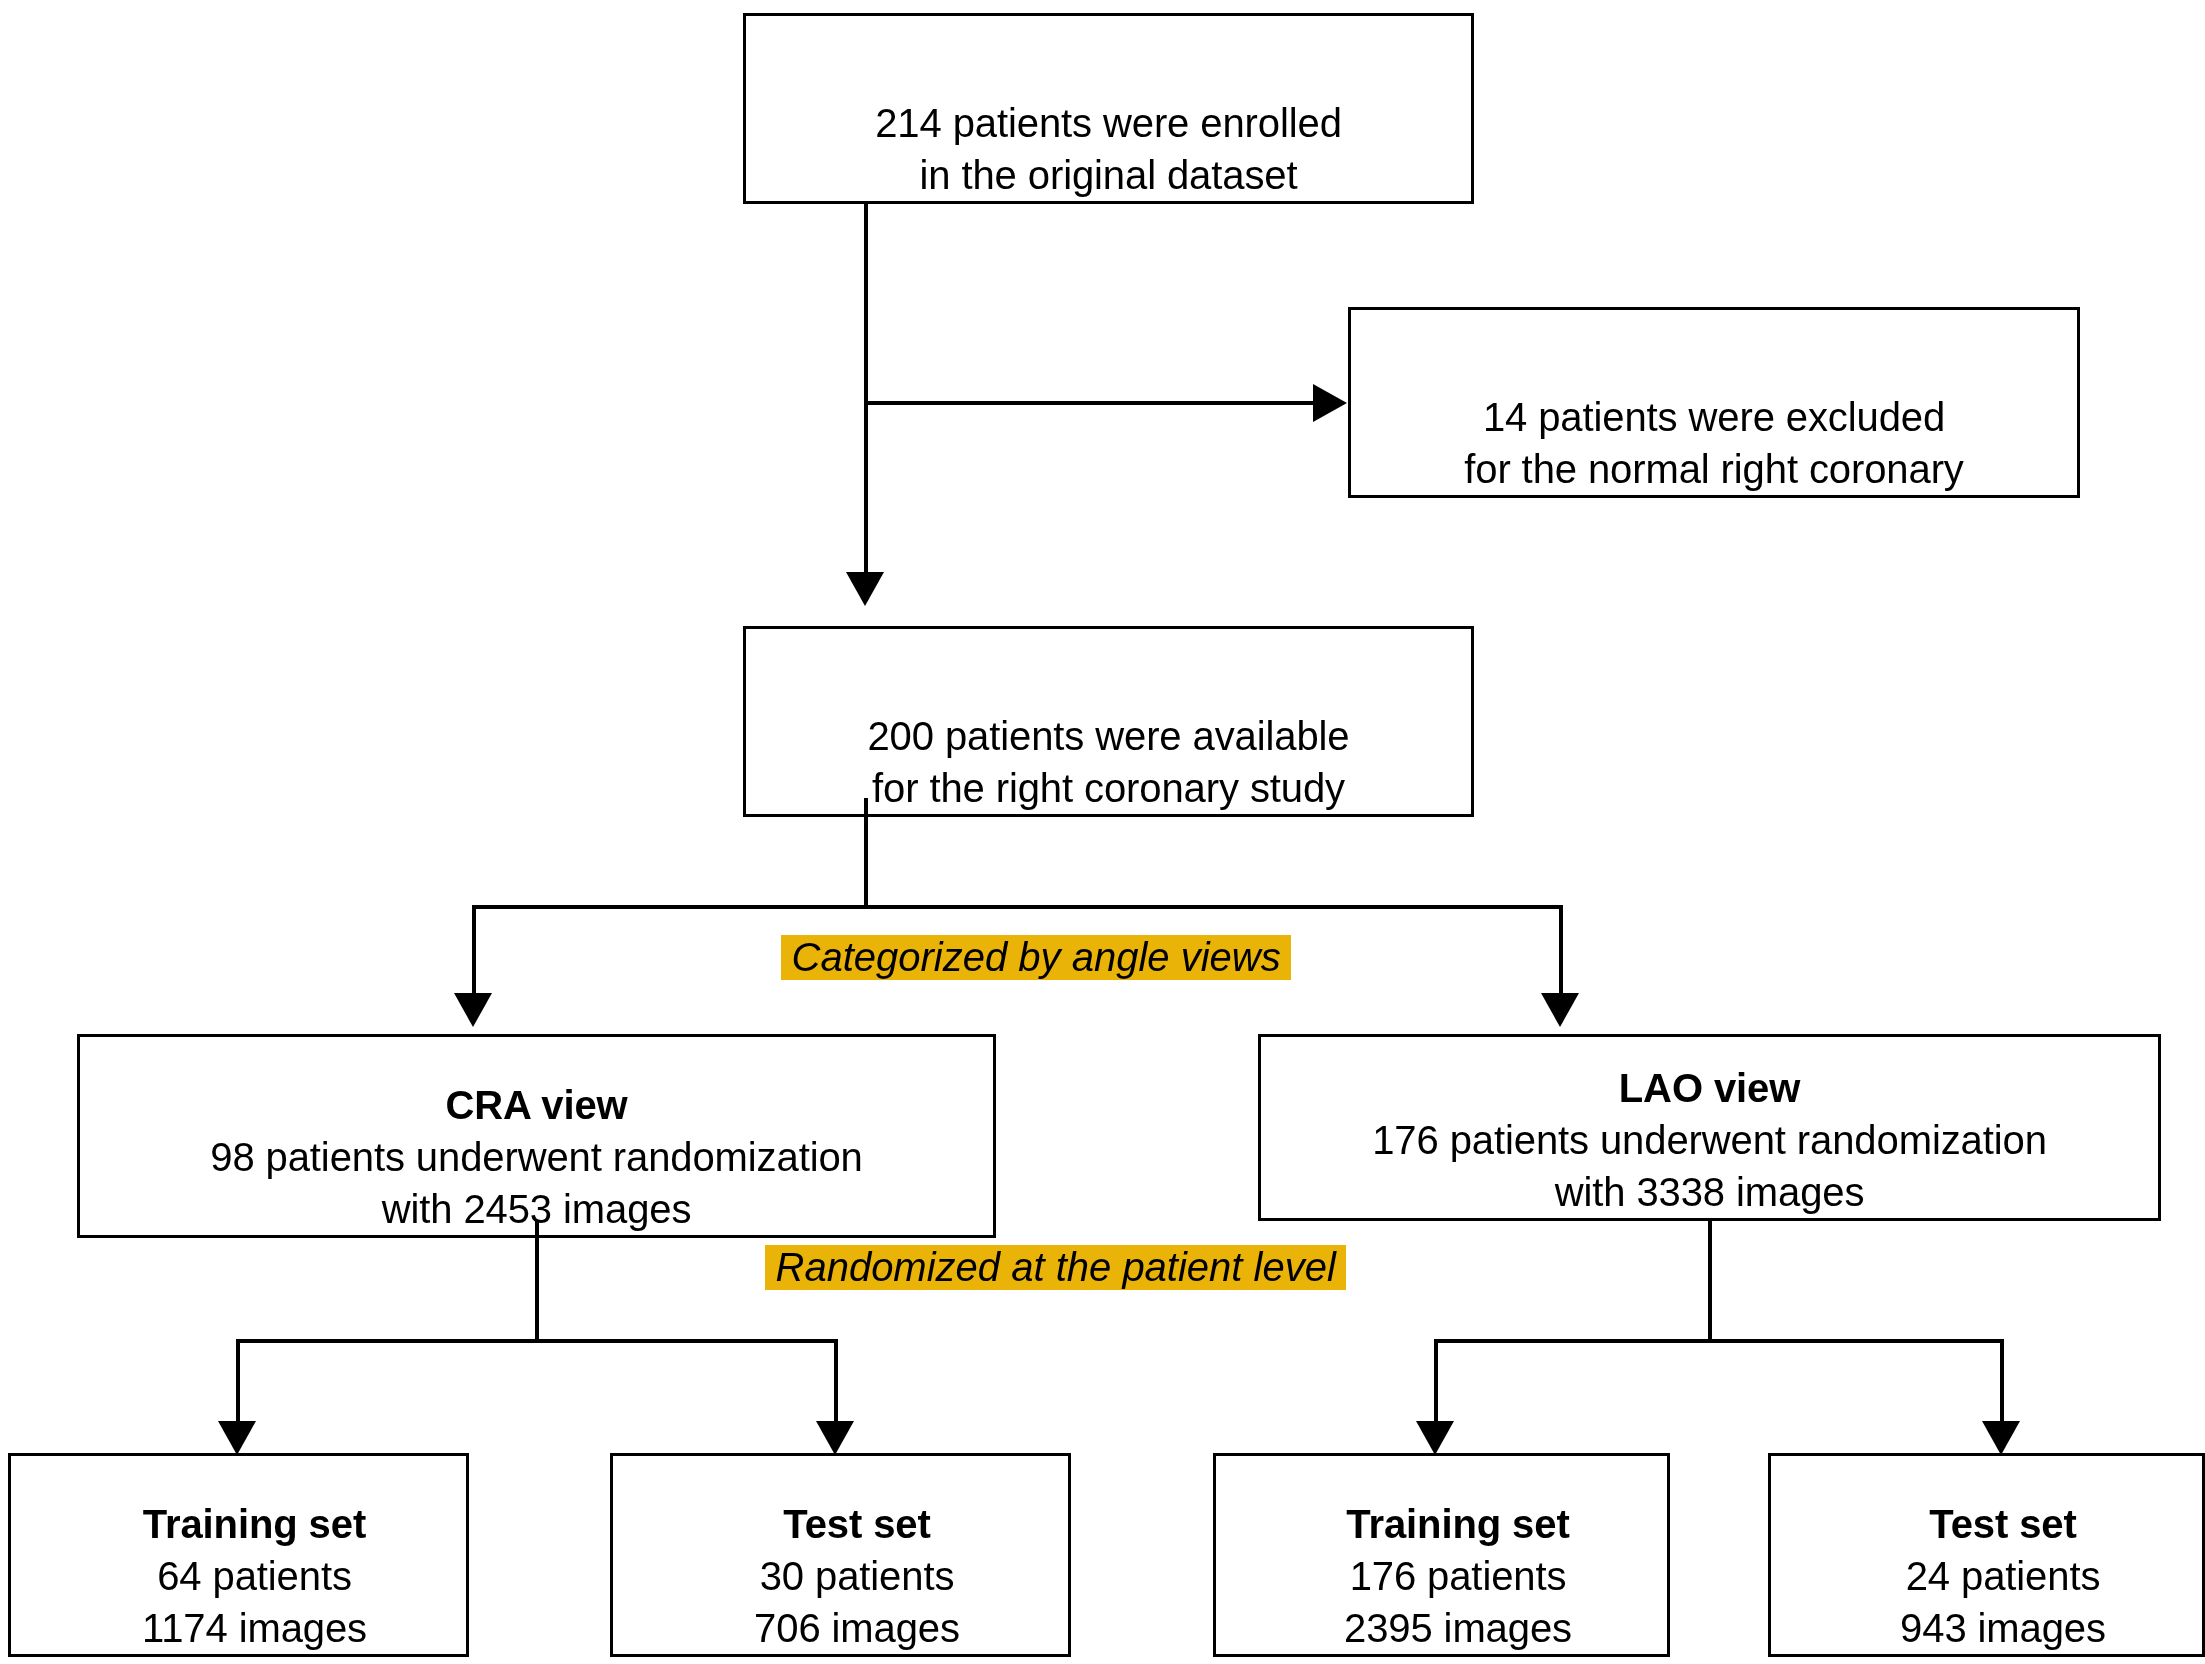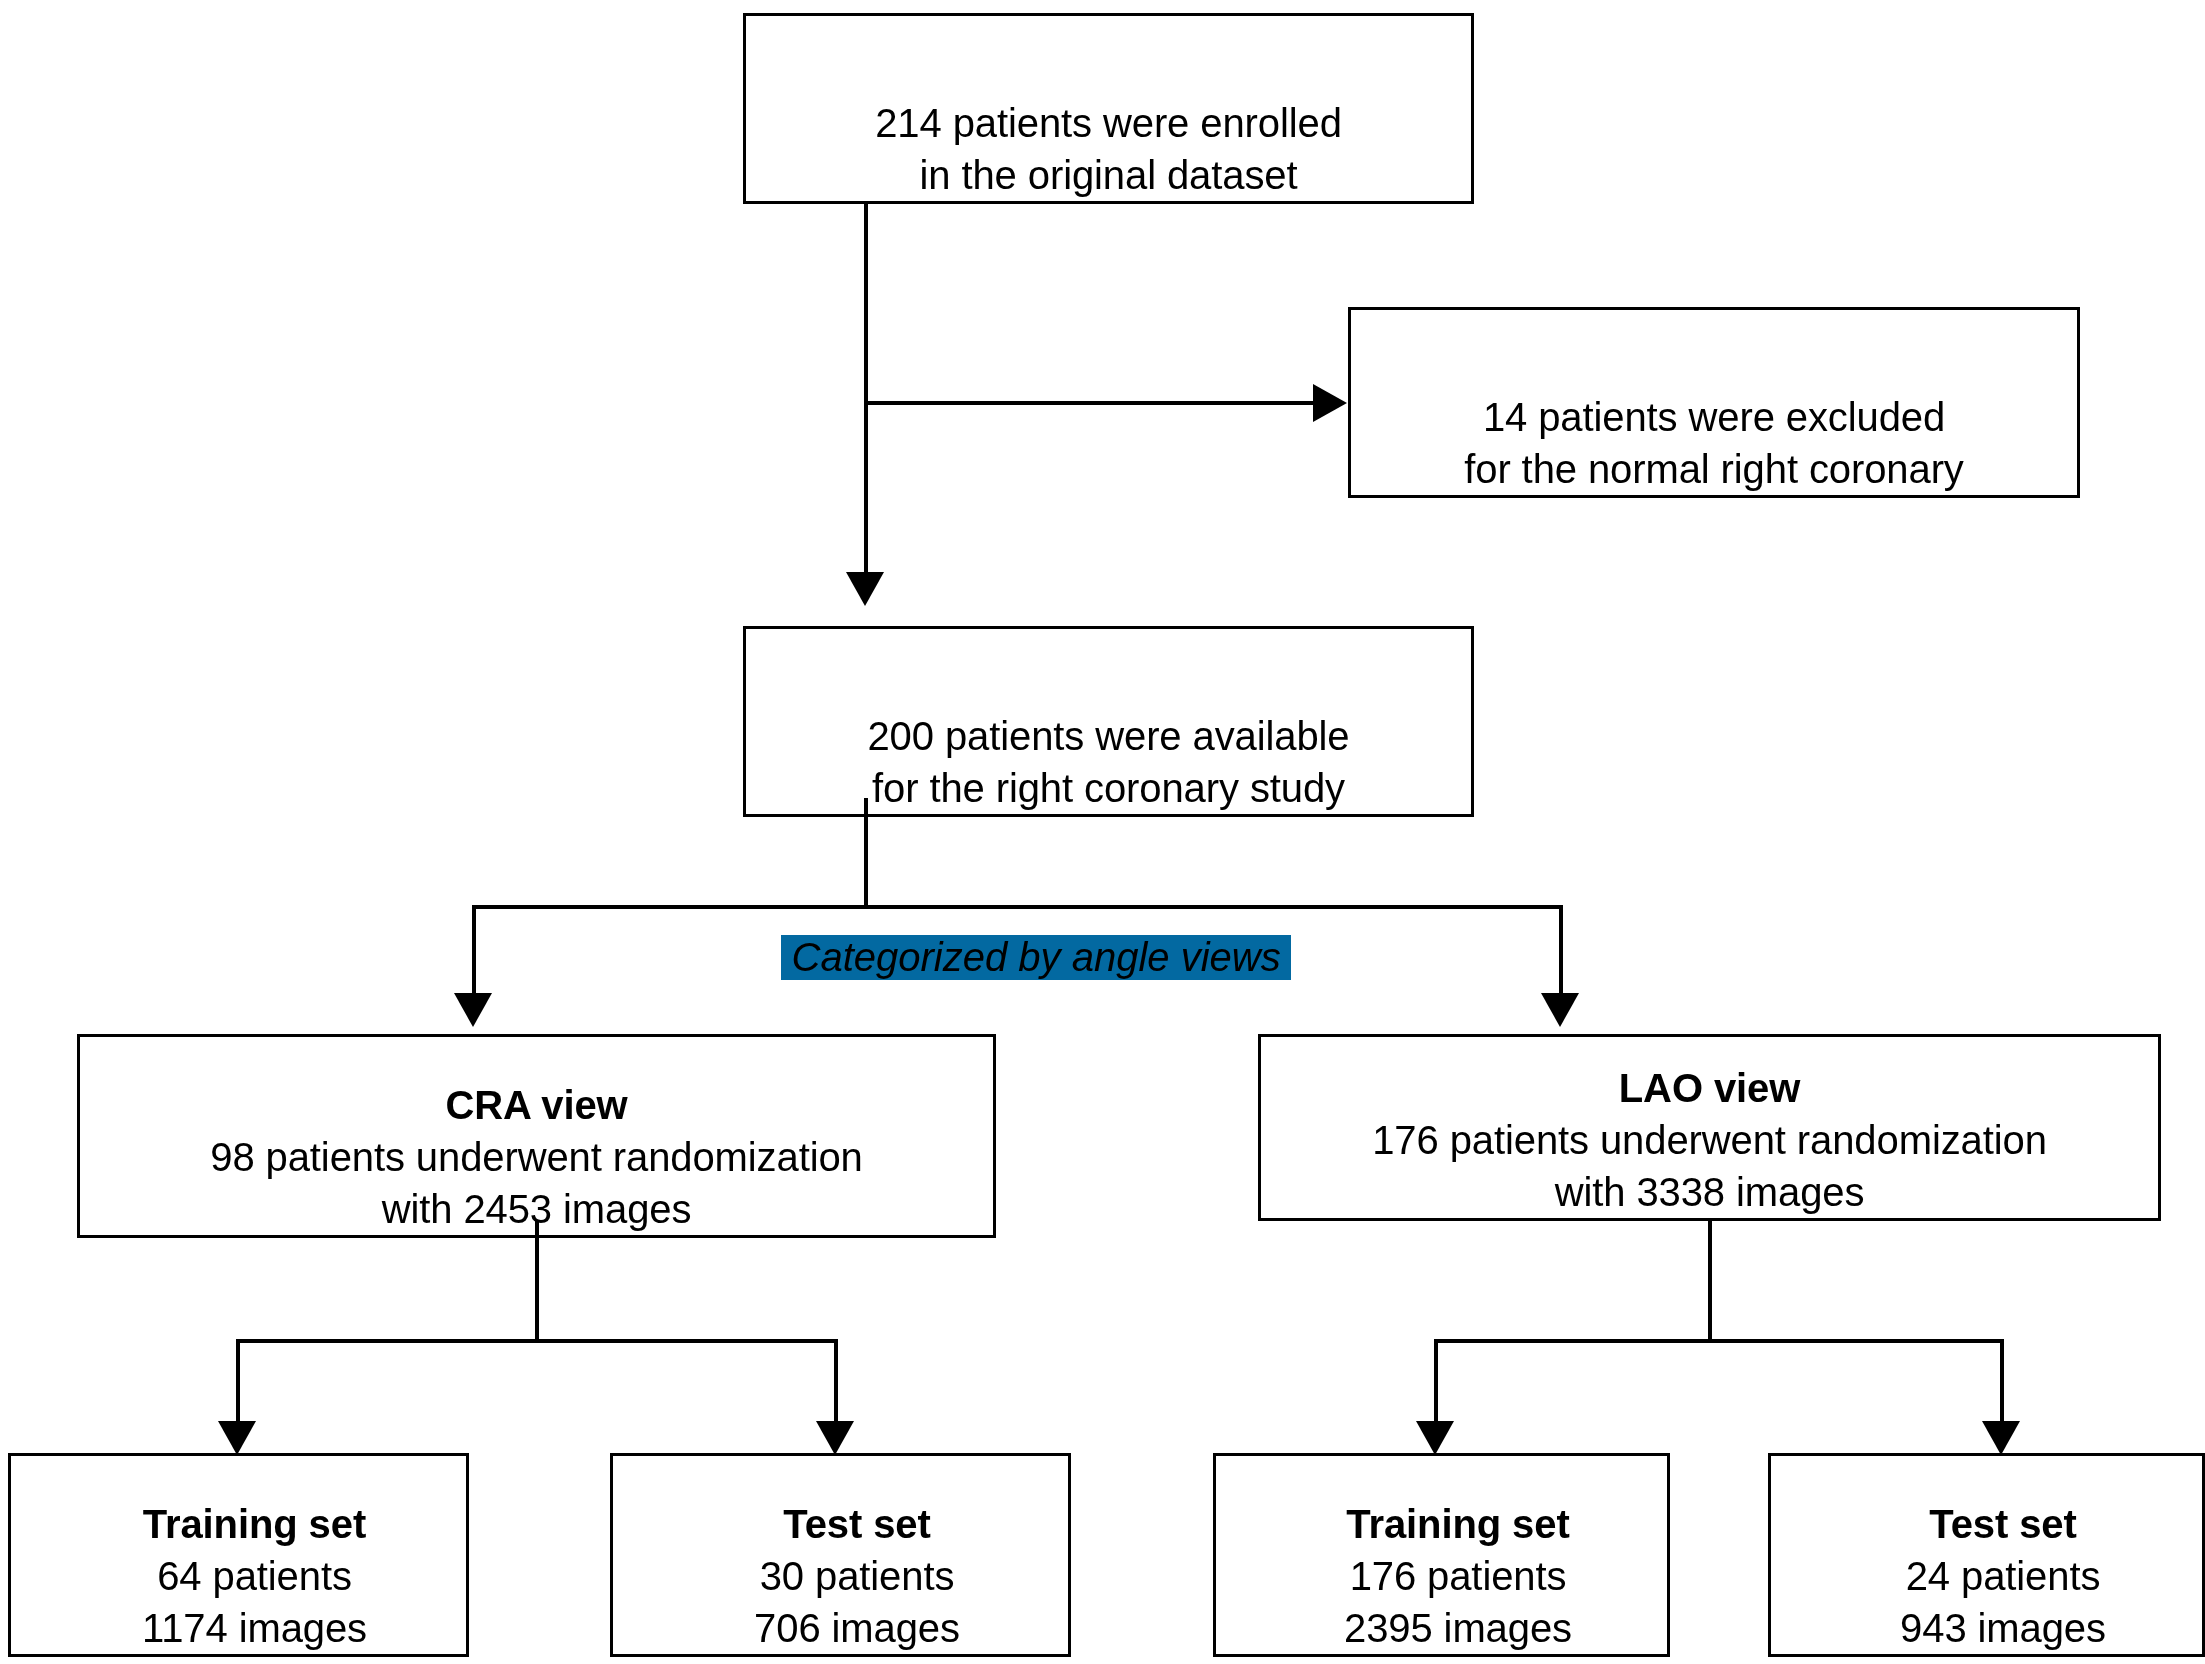--- a/index.html
+++ b/index.html
@@ -82,21 +82,21 @@
     border-left: 34px solid #000000;
   }
 
   
   .caption {
     position: absolute;
     font-style: italic;
     font-size: 40px;
     color: #000000;
     white-space: nowrap;
-    background: #0369a1;
+    background: #eab308;
     padding: 0 10.5px;
   }
   #caption-categorized { left: 781px; top: 935px; }
   #caption-randomized  { left: 765px; top: 1245px; }
 </style>
 </head>
 <body>
 
 <div id="canvas">
 
@@ -149,20 +149,21 @@
   <div class="arrow-down" style="left:218px; top:1421px;"></div>
   <div class="arrow-down" style="left:816px; top:1421px;"></div>
 
   <div class="vline" style="left:1708px; top:1221px; height:120px;"></div>
   <div class="hline" style="left:1434px; top:1339px; width:569px;"></div>
   <div class="vline" style="left:1434px; top:1339px; height:82px;"></div>
   <div class="vline" style="left:2000px; top:1339px; height:82px;"></div>
   <div class="arrow-down" style="left:1416px; top:1421px;"></div>
   <div class="arrow-down" style="left:1982px; top:1421px;"></div>
 
+  <div class="caption" id="caption-randomized">Randomized at the patient level</div>
 
   <div class="box leaf" id="box-cra-train">
     <span class="line bold">Training set</span>
     <span class="line">64 patients</span>
     <span class="line">1174 images</span>
   </div>
 
   <div class="box leaf" id="box-cra-test">
     <span class="line bold">Test set</span>
     <span class="line">30 patients</span>

